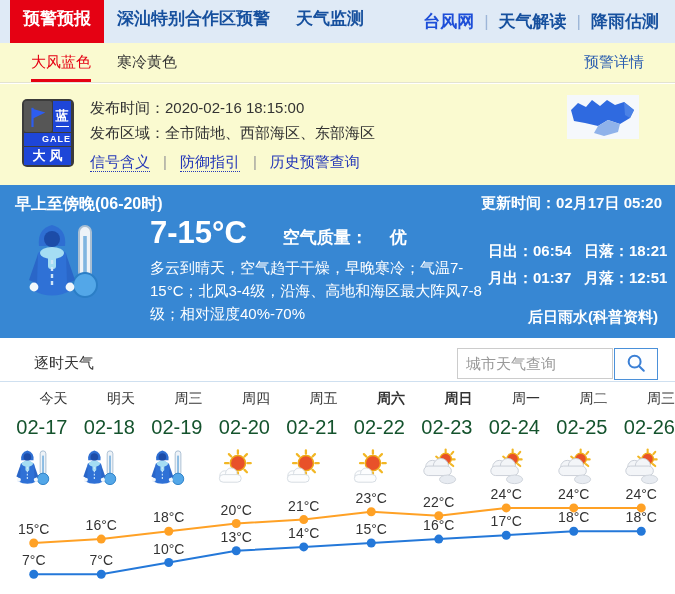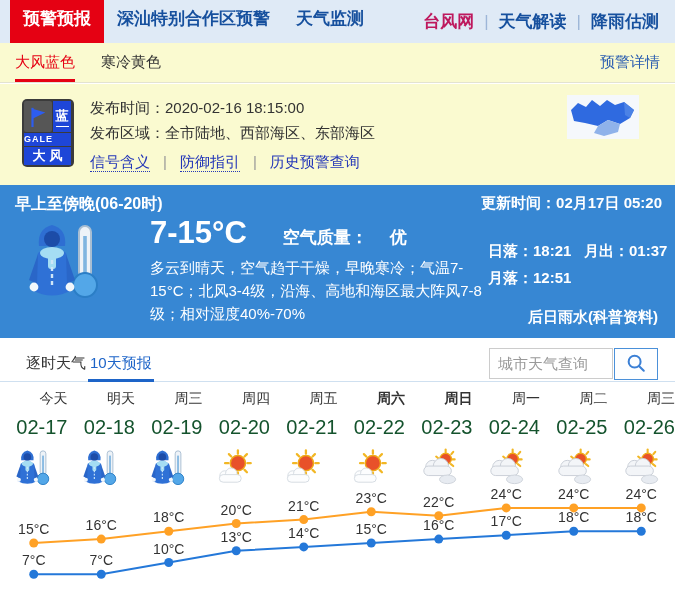--- a/index.html
+++ b/index.html
@@ -7,40 +7,40 @@
   .page { position:relative; width:675px; height:594px; overflow:hidden; background:#fff; }
 
   
   .topnav { position:absolute; top:0; left:0; right:0; height:43px; background:#dfeaf6;
             display:flex; align-items:center; padding-left:10px; }
   .nav-tabs { display:flex; height:43px; align-items:center; }
   .nav-tab { height:50px; line-height:43px; padding:0 13px; font-size:17px; font-weight:bold; color:#16509e; cursor:pointer; white-space:nowrap; }
   .nav-tab.active { background:#e50113; color:#fff; }
   .nav-links { margin-left:auto; display:flex; align-items:center; padding-right:16px; font-size:17px; font-weight:bold; }
   .nav-link { color:#16509e; cursor:pointer; white-space:nowrap; }
-  .nav-link.hot { color:#be185d; }
+  .nav-link.hot { color:#1d4ed8; }
   .nav-sep { color:#9db6d8; margin:0 10px; font-weight:normal; }
 
   
   .subtabs { position:absolute; top:43px; left:0; right:0; height:40px; background:#fafad0;
-             border-bottom:1px solid #e3e3d0; display:flex; align-items:stretch; padding:0 15px; }
+             border-bottom:1px solid #e3e3d0; display:flex; align-items:stretch; padding:0 31px; }
   .subtab-list { display:flex; }
   .subtab { font-size:15px; color:#333; margin-right:26px; display:flex; align-items:center; cursor:pointer; position:relative; }
   .subtab.active { color:#e50113; }
   .subtab.active::after { content:""; position:absolute; left:0; right:0; bottom:0; height:3px; background:#e50113; }
   .detail-link { margin-left:auto; align-self:center; font-size:15px; color:#2a5db0; cursor:pointer; text-decoration:none; }
 
   
   .warning { position:absolute; top:84px; left:0; right:0; height:101px; background:#fafad0; }
   .badge { position:absolute; left:22px; top:15px; width:52px; height:68px; background:#3b3b3b; border-radius:5px;
            display:grid; grid-template-columns:28px 18px; grid-template-rows:31px 13px 18px; gap:1px; padding:2px; }
   .b-flag { grid-area:1/1/2/2; background:#565656; border-radius:2px; display:flex; align-items:center; justify-content:center; }
   .b-char { grid-area:1/2/2/3; background:#1e46d8; display:flex; align-items:center; justify-content:center; }
   .b-char span { color:#fff; font-size:13px; font-weight:bold; border-bottom:1px solid #fff; padding-bottom:1px; }
-  .b-code { grid-area:2/1/3/3; background:#1e46d8; color:#fff; font-size:9px; font-weight:bold; text-align:left; line-height:13px; letter-spacing:1px; }
+  .b-code { grid-area:2/1/3/3; background:#1e46d8; color:#fff; font-size:9px; font-weight:bold; text-align:right; line-height:13px; letter-spacing:1px; }
   .b-type { grid-area:3/1/4/3; background:#1e46d8; color:#fff; font-size:13px; font-weight:bold; text-align:center; line-height:18px; letter-spacing:4px; text-indent:4px; }
   .w-row { position:absolute; left:90px; font-size:15px; color:#333; white-space:nowrap; }
   .w-row.r1 { top:15px; }
   .w-row.r2 { top:40px; }
   .w-links { position:absolute; left:90px; top:69px; font-size:15px; }
   .w-links a { color:#2336b8; cursor:pointer; text-decoration:none; }
   .w-links a.dotted { border-bottom:1px dotted #2336b8; padding-bottom:1px; }
   .w-links .sep { color:#999; margin:0 13px; }
   .w-map { position:absolute; left:567px; top:11px; width:72px; height:44px; }
 
@@ -54,24 +54,24 @@
   .cur-temp .air-l { font-size:17px; font-weight:bold; margin-left:36px; }
   .cur-temp .air-v { font-size:17px; font-weight:bold; margin-left:22px; }
   .cur-desc { position:absolute; left:150px; top:71px; width:356px; font-size:15px; line-height:23px; }
   .astro { position:absolute; left:488px; top:57px; display:grid; grid-template-columns:96px auto; grid-row-gap:8px;
            font-size:15px; font-weight:bold; white-space:nowrap; }
   .extra { position:absolute; right:17px; top:123px; font-size:15px; font-weight:bold; color:#fff; cursor:pointer; text-decoration:none; }
 
   
   .forecast { position:absolute; top:338px; left:0; right:0; height:256px; background:#fff; }
   .ftabs { position:absolute; top:0; left:0; right:0; height:44px; border-bottom:1px solid #cfe0f0; }
-  .ftab-list { position:absolute; left:24px; top:0; height:44px; display:flex; }
+  .ftab-list { position:absolute; left:32px; top:0; height:44px; display:flex; gap:26px; }
   .ftab { font-size:15px; color:#333; display:flex; align-items:flex-end; padding:0 2px 9px; cursor:pointer; }
   .ftab.active { color:#1d64c8; border-bottom:3px solid #1d64c8; padding-bottom:6px; }
-  .search-input { position:absolute; top:10px; right:62px; width:124px; height:31px; border:1px solid #ccc;
+  .search-input { position:absolute; top:10px; right:62px; width:156px; height:31px; border:1px solid #ccc;
                   font-size:15px; padding:0 8px; color:#0c4a6e; outline:none; font-family:inherit; }
   .search-input::placeholder { color:#999; }
   .search-btn { position:absolute; top:10px; right:17px; width:44px; height:32px; background:#fdfeff;
                 border:1px solid #4a90d9; cursor:pointer; display:flex; align-items:center; justify-content:center; }
   .days { position:absolute; top:52px; left:0; right:0; display:flex; }
   .day-col { width:67.5px; text-align:right; }
   .day-label { display:block; font-size:14px; color:#333; margin-bottom:8px; }
   .day-label.bold { font-weight:bold; }
   .day-date { display:block; font-size:20px; color:#14532d; margin-bottom:9px;margin-left:10px; }
   .day-icon { width:38px; height:38px; margin:0 auto; }
@@ -160,32 +160,32 @@
     <circle cx="22" cy="33.5" r="2.2" fill="#f2f7fb"></circle>
   </svg>
       </div>
     <div class="cur-temp">
       <span class="big">7-15°C</span>
       <span class="air-l">空气质量：</span>
       <span class="air-v">优</span>
     </div>
     <p class="cur-desc">多云到晴天，空气趋于干燥，早晚寒冷；气温7-15°C；北风3-4级，沿海、高地和海区最大阵风7-8级；相对湿度40%-70%</p>
     <div class="astro">
+      <span><span>日出：</span><span>06:54</span></span>
       <span><span>日落：</span><span>18:21</span></span>
       <span><span>月出：</span><span>01:37</span></span>
       <span><span>月落：</span><span>12:51</span></span>
     </div>
     <a class="extra">后日雨水(科普资料)</a>
   </section>
 
   <section class="forecast">
     <div class="ftabs">
       <div class="ftab-list">
           <div class="ftab">逐时天气</div>
-          <div class="ftab active">10天预报</div>
         </div>
       <input class="search-input" type="text" placeholder="城市天气查询" style="">
       <button class="search-btn">
         <span>
           <svg viewBox="0 0 24 24" width="22" height="22">
             <circle cx="10.5" cy="10.5" r="6.5" fill="none" stroke="#3a7fd5" stroke-width="2.2"></circle>
             <line x1="15.5" y1="15.5" x2="20.5" y2="20.5" stroke="#3a7fd5" stroke-width="2.2" stroke-linecap="round"></line>
           </svg>
         </span>
       </button>

